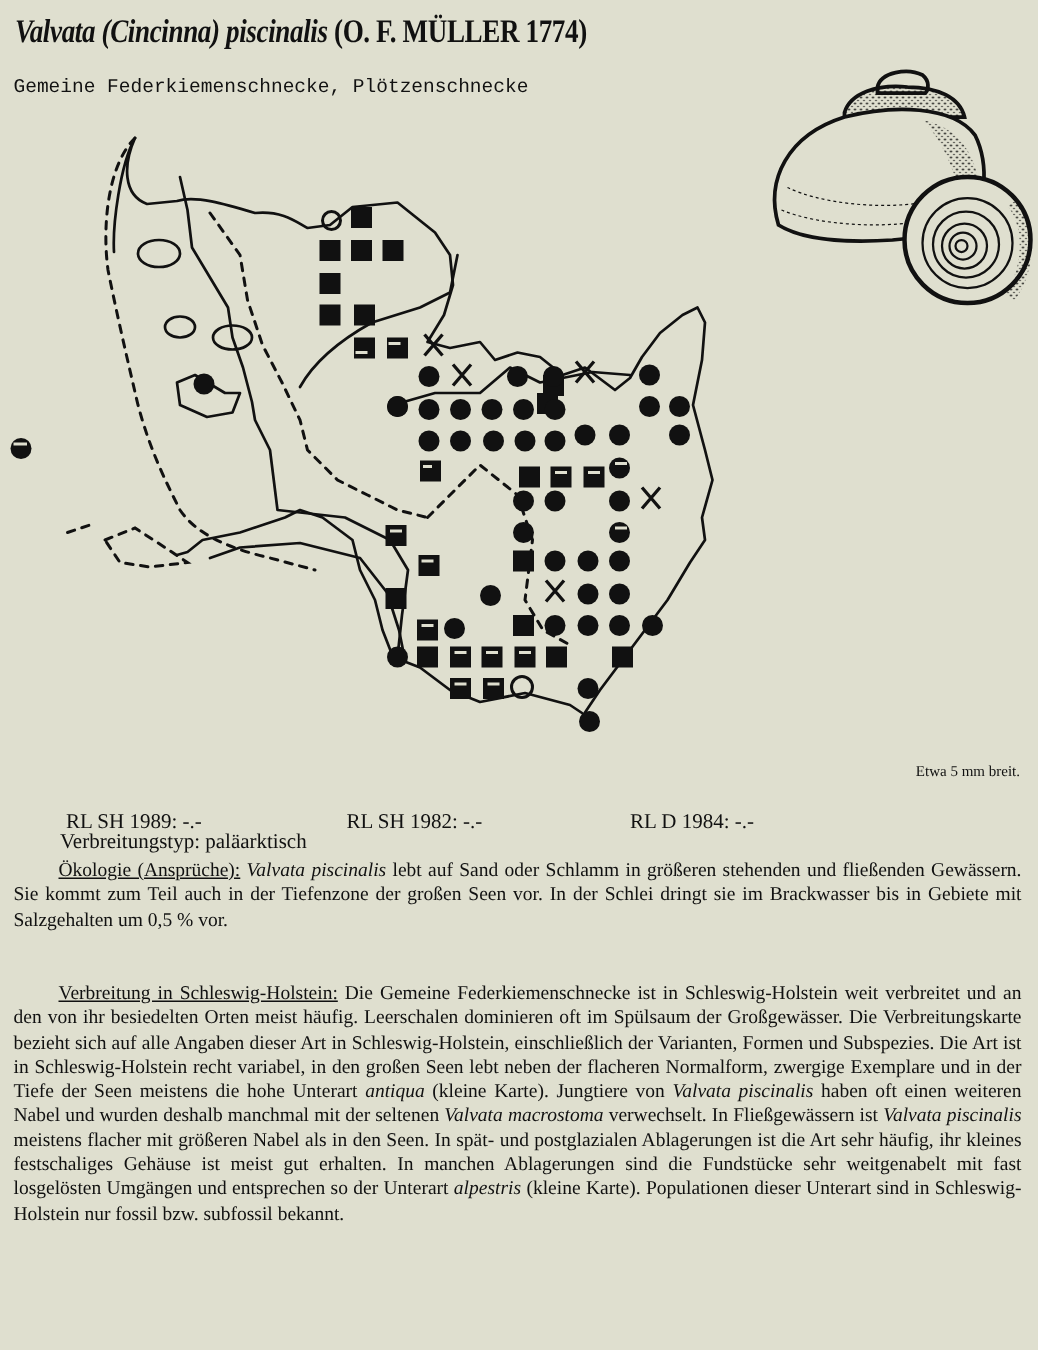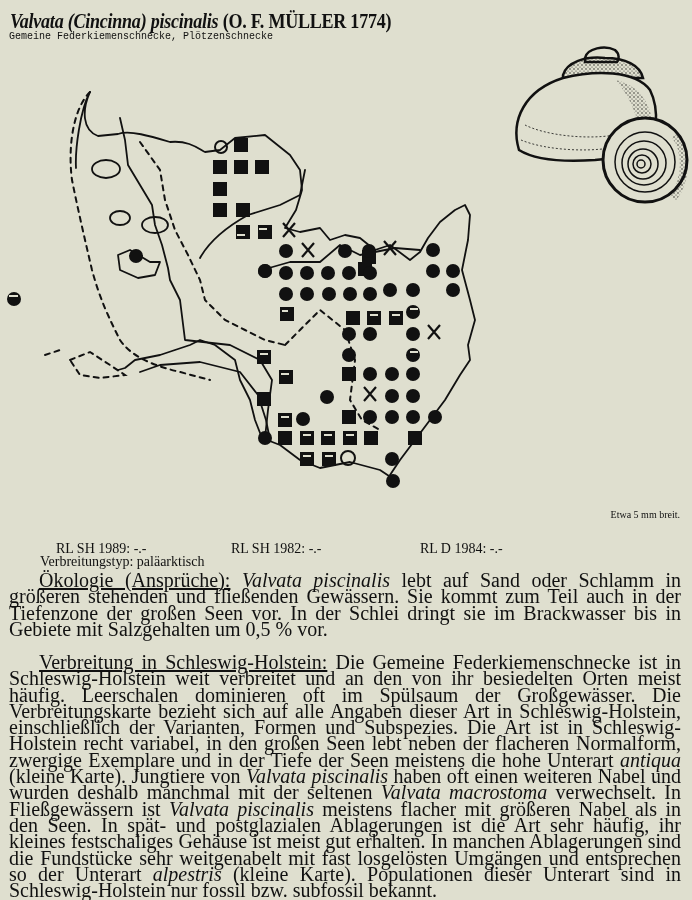--- a/index.html
+++ b/index.html
@@ -12,23 +12,23 @@
     }
     .title {
       position: absolute; left: 10px; top: 8px;
       font-family: "Liberation Serif", serif;
       font-size: 22px; font-weight: bold; letter-spacing: -0.3px;
       transform: scaleX(0.82); transform-origin: left top;
       white-space: nowrap;
     }
     .title i { font-style: italic; }
     .subtitle {
-      position: absolute; left: 9px; top: 31px;
+      position: absolute; left: 9px; top: 50px;
       font-family: "Liberation Mono", "DejaVu Sans Mono", monospace;
-      font-size: 10px; white-space: nowrap;
+      font-size: 13px; white-space: nowrap;
     }
     .map {
       position: absolute; left: 0; top: 70px;
       width: 500px; height: 430px;
     }
     .shell {
       position: absolute; left: 505px; top: 40px;
       width: 187px; height: 175px;
     }
     .caption {
@@ -37,21 +37,21 @@
     }
     .meta {
       position: absolute; left: 40px; top: 554px;
       font-family: "Liberation Serif", serif; font-size: 14px;
     }
     .rl-row { position: absolute; left: 40px; top: 541px; font-size: 14px; width: 640px; }
     .rl-row span { position: absolute; white-space: nowrap; }
     .para {
       position: absolute; left: 9px; width: 672px;
       font-family: "Liberation Serif", serif;
-      font-size: 20px; line-height: 16.3px;
+      font-size: 13px; line-height: 16.3px;
       text-align: justify;
     }
     .para .head { text-decoration: underline; }
     .para i { font-style: italic; }
     .indent { display: inline-block; width: 30px; }
   </style>
 </head>
 <body>
 
 <div class="title">
@@ -216,21 +216,21 @@
   <ellipse cx="138" cy="124" rx="15" ry="15" fill="none" stroke="#111" stroke-width="1.5"></ellipse>
   <ellipse cx="137" cy="124" rx="9" ry="9" fill="none" stroke="#111" stroke-width="1.5"></ellipse>
   <ellipse cx="136" cy="124" rx="4" ry="4" fill="none" stroke="#111" stroke-width="1.5"></ellipse>
   <path d="M170,95 C182,110 182,140 168,158" fill="none" stroke="url(#stipple)" stroke-width="8"></path>
 </svg>
 
 <div class="caption">Etwa 5 mm breit.</div>
 
 <div class="meta">Verbreitungstyp: paläarktisch</div>
 <div class="rl-row">
-  <span style="left:16px">RL SH 1989: -.-</span>
+  <span style="left:4px">RL SH 1989: -.-</span>
   <span style="left:191px">RL SH 1982: -.-</span>
   <span style="left:380px">RL D 1984: -.-</span>
 </div>
 
 <div class="para" style="top:572px">
   <span class="indent"></span><span class="head">Ökologie (Ansprüche):</span>
   <i>Valvata piscinalis</i><span> lebt auf Sand oder Schlamm in größeren stehenden und fließenden Gewässern. Sie kommt zum Teil auch in der Tiefenzone der großen Seen vor. In der Schlei dringt sie im Brackwasser bis in Gebiete mit Salzgehalten um 0,5 % vor.</span>
 </div>
 
 <div class="para" style="top:654px">

